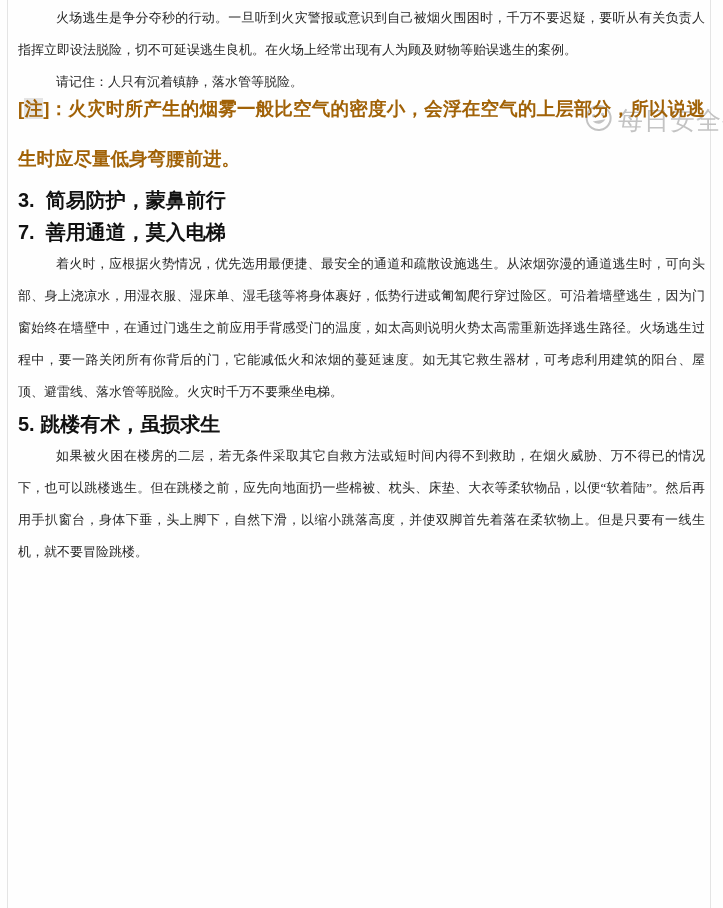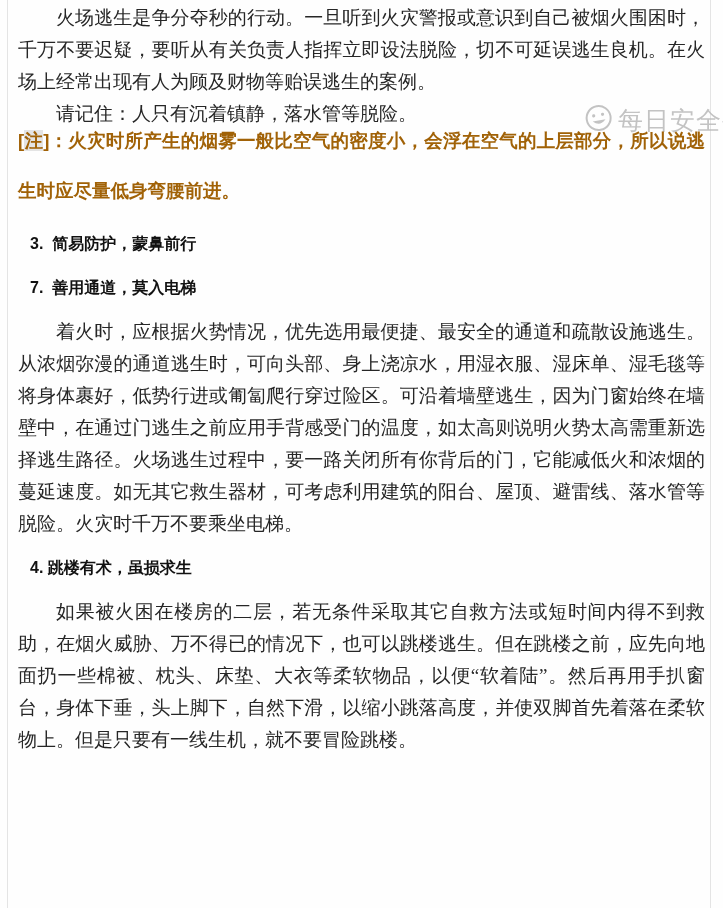--- a/index.html
+++ b/index.html
@@ -44,42 +44,42 @@
   .content {
     position: absolute;
     top: 2px;
     left: 18px;
     width: 687px;
     z-index: 2;
   }
   .para {
     margin: 0;
     font-family: "Liberation Serif", serif;
-    font-size: 19px;
+    font-size: 13px;
     line-height: 32px;
     color: #262626;
     text-align: justify;
   }
   .para.indent { text-indent: 38px; }
   .note {
     margin: 0;
     font-family: "Liberation Sans", sans-serif;
     font-weight: bold;
     font-size: 18.5px;
     line-height: 32px;
     color: #a16207;
     text-align: justify;
   }
   .note.tall { line-height: 50px; margin-top: -14px; }
   .note .note-label-bg { background: #e4e4e4; }
   .heading {
-    margin: 12px;
+    margin: 0;
     font-family: "Liberation Sans", sans-serif;
     font-weight: bold;
-    font-size: 16px;
+    font-size: 20px;
     line-height: 32px;
     color: #111111;
     white-space: pre-wrap;
   }
 </style>
 </head>
 <body>
 
 <div class="page">
   <div class="page-edge left"></div>
@@ -97,16 +97,16 @@
     <span class="wm-text">每日安全生产</span>
   </div>
 
   <div class="content" id="doc-content">
       <p class="para indent">火场逃生是争分夺秒的行动。一旦听到火灾警报或意识到自己被烟火围困时，千万不要迟疑，要听从有关负责人指挥立即设法脱险，切不可延误逃生良机。在火场上经常出现有人为顾及财物等贻误逃生的案例。</p>
       <p class="para indent">请记住：人只有沉着镇静，落水管等脱险。</p>
       <p class="note tall"><span>[</span><span class="note-label-bg">注</span><span>]</span><span>：火灾时所产生的烟雾一般比空气的密度小，会浮在空气的上层部分，所以说逃生时应尽量低身弯腰前进。</span></p>
       <h3 class="heading">3.  简易防护，蒙鼻前行</h3>
       <h3 class="heading">7.  善用通道，莫入电梯</h3>
       <p class="para indent">着火时，应根据火势情况，优先选用最便捷、最安全的通道和疏散设施逃生。从浓烟弥漫的通道逃生时，可向头部、身上浇凉水，用湿衣服、湿床单、湿毛毯等将身体裹好，低势行进或匍匐爬行穿过险区。可沿着墙壁逃生，因为门窗始终在墙壁中，在通过门逃生之前应用手背感受门的温度，如太高则说明火势太高需重新选择逃生路径。火场逃生过程中，要一路关闭所有你背后的门，它能减低火和浓烟的蔓延速度。如无其它救生器材，可考虑利用建筑的阳台、屋顶、避雷线、落水管等脱险。火灾时千万不要乘坐电梯。</p>
-      <h3 class="heading">4. 跳楼有术，虽损求生</h3>
+      <h3 class="heading">5. 跳楼有术，虽损求生</h3>
       <p class="para indent">如果被火困在楼房的二层，若无条件采取其它自救方法或短时间内得不到救助，在烟火威胁、万不得已的情况下，也可以跳楼逃生。但在跳楼之前，应先向地面扔一些棉被、枕头、床垫、大衣等柔软物品，以便“软着陆”。然后再用手扒窗台，身体下垂，头上脚下，自然下滑，以缩小跳落高度，并使双脚首先着落在柔软物上。但是只要有一线生机，就不要冒险跳楼。</p>
     </div>
 </div>
 
 </body></html>

